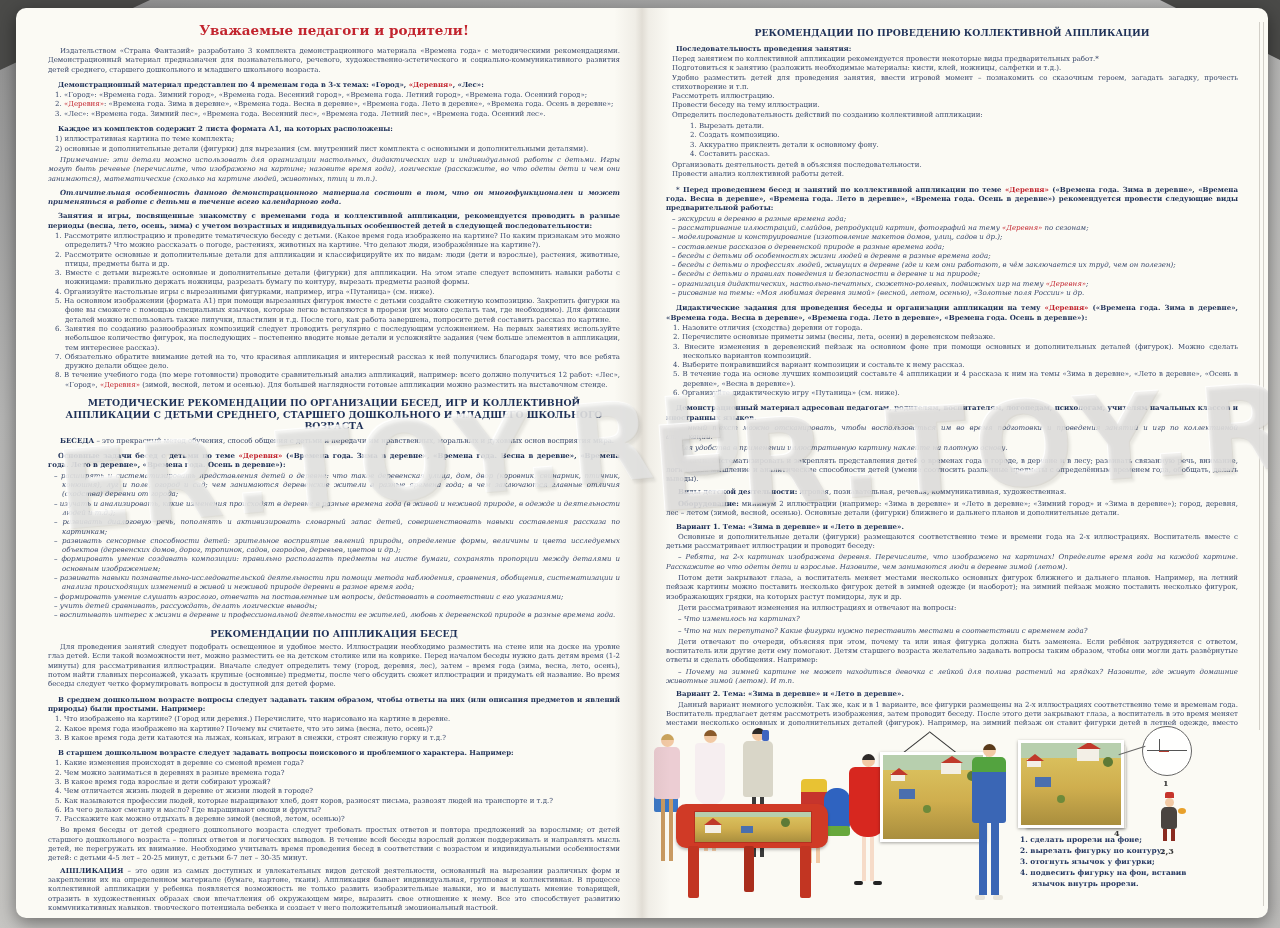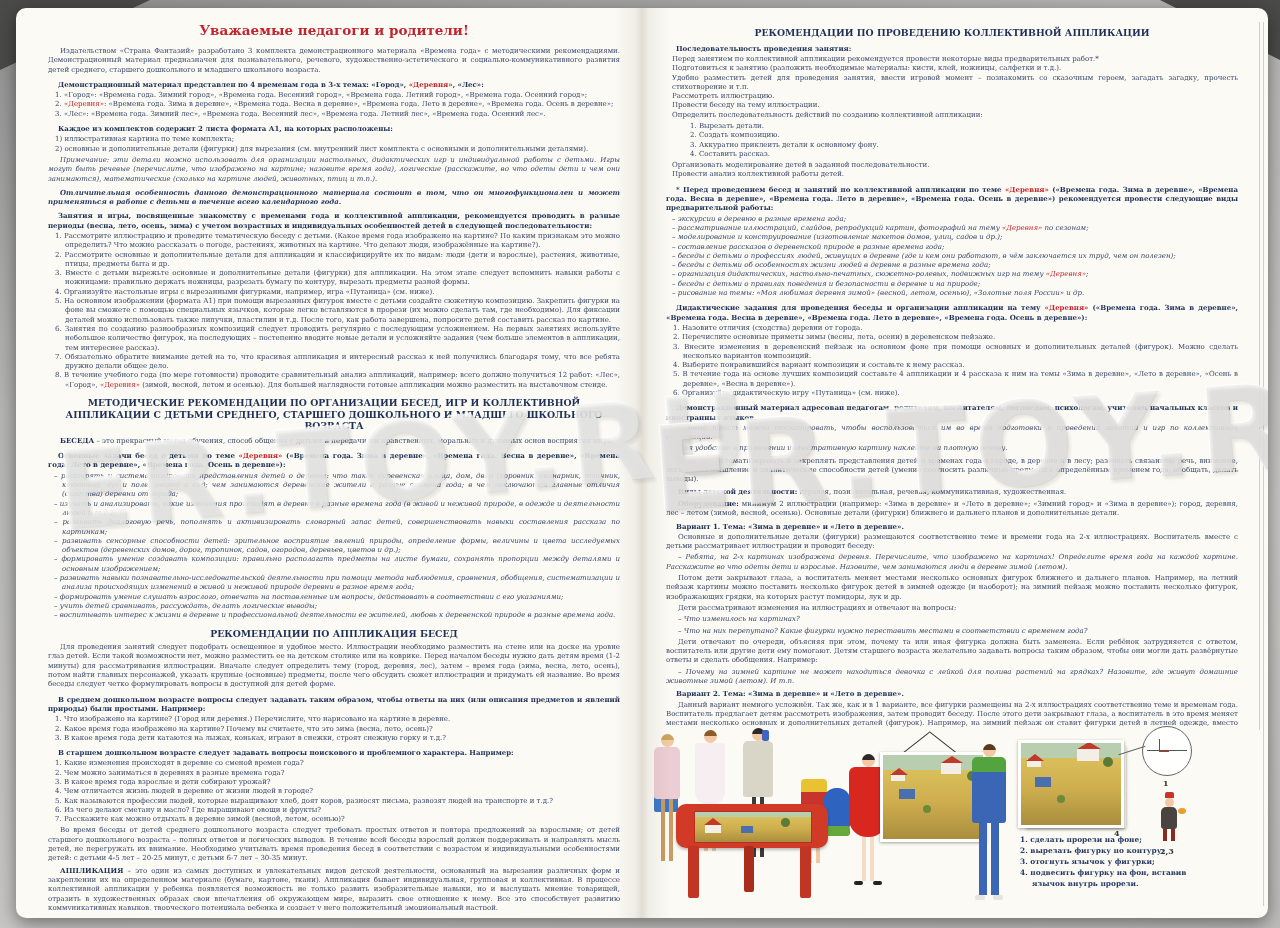--- a/index.html
+++ b/index.html
@@ -152,33 +152,33 @@
             <div class="ln">Провести беседу на тему иллюстрации.</div>
             <div class="ln">Определить последовательность действий по созданию коллективной аппликации:</div>
           </div>
           <div class="blk lines ol-inner">
             <div class="ln">1. Вырезать детали.</div>
             <div class="ln">2. Создать композицию.</div>
             <div class="ln">3. Аккуратно приклеить детали к основному фону.</div>
             <div class="ln">4. Составить рассказ.</div>
           </div>
           <div class="blk lines ul-plain">
-            <div class="ln">Организовать моделирование детей в заданной последовательности.</div>
+            <div class="ln">Организовать деятельность детей в объясняя последовательности.</div>
             <div class="ln">Провести анализ коллективной работы детей.</div>
           </div>
           <div class="blk h">* Перед проведением бесед и занятий по коллективной аппликации по теме <span class="red">«Деревня»</span> («Времена года. Зима в деревне», «Времена года. Весна в деревне», «Времена года. Лето в деревне», «Времена года. Осень в деревне») рекомендуется провести следующие виды предварительной работы:</div>
           <div class="blk lines ul-dash">
             <div class="ln">– экскурсии в деревню в разные времена года;</div>
             <div class="ln">– рассматривание иллюстраций, слайдов, репродукций картин, фотографий на тему <span class="red">«Деревня»</span> по сезонам;</div>
             <div class="ln">– моделирование и конструирование (изготовление макетов домов, улиц, садов и др.);</div>
             <div class="ln">– составление рассказов о деревенской природе в разные времена года;</div>
+            <div class="ln">– беседы с детьми об особенностях жизни людей в деревне в разные времена года;</div>
             <div class="ln">– беседы с детьми о профессиях людей, живущих в деревне (где и кем они работают, в чём заключается их труд, чем он полезен);</div>
-            <div class="ln">– беседы с детьми об особенностях жизни людей в деревне в разные времена года;</div>
+            <div class="ln">– беседы с детьми о правилах поведения и безопасности в деревне и на природе;</div>
             <div class="ln">– организация дидактических, настольно-печатных, сюжетно-ролевых, подвижных игр на тему <span class="red">«Деревня»</span>;</div>
-            <div class="ln">– беседы с детьми о правилах поведения и безопасности в деревне и на природе;</div>
             <div class="ln">– рисование на темы: «Моя любимая деревня зимой» (весной, летом, осенью), «Золотые поля России» и др.</div>
           </div>
           <div class="blk h">Дидактические задания для проведения беседы и организации аппликации на тему <span class="red">«Деревня»</span> («Времена года. Зима в деревне», «Времена года. Весна в деревне», «Времена года. Лето в деревне», «Времена года. Осень в деревне»):</div>
           <div class="blk lines ol">
             <div class="ln">1. Назовите отличия (сходства) деревни от города.</div>
             <div class="ln">2. Перечислите основные приметы зимы (весны, лета, осени) в деревенском пейзаже.</div>
             <div class="ln">3. Внесите изменения в деревенский пейзаж на основном фоне при помощи основных и дополнительных деталей (фигурок). Можно сделать несколько вариантов композиций.</div>
             <div class="ln">4. Выберите понравившийся вариант композиции и составьте к нему рассказ.</div>
             <div class="ln">5. В течение года на основе лучших композиций составьте 4 аппликации и 4 рассказа к ним на темы «Зима в деревне», «Лето в деревне», «Осень в деревне», «Весна в деревне»).</div>
             <div class="ln">6. Организуйте дидактическую игру «Путаница» (см. ниже).</div>

